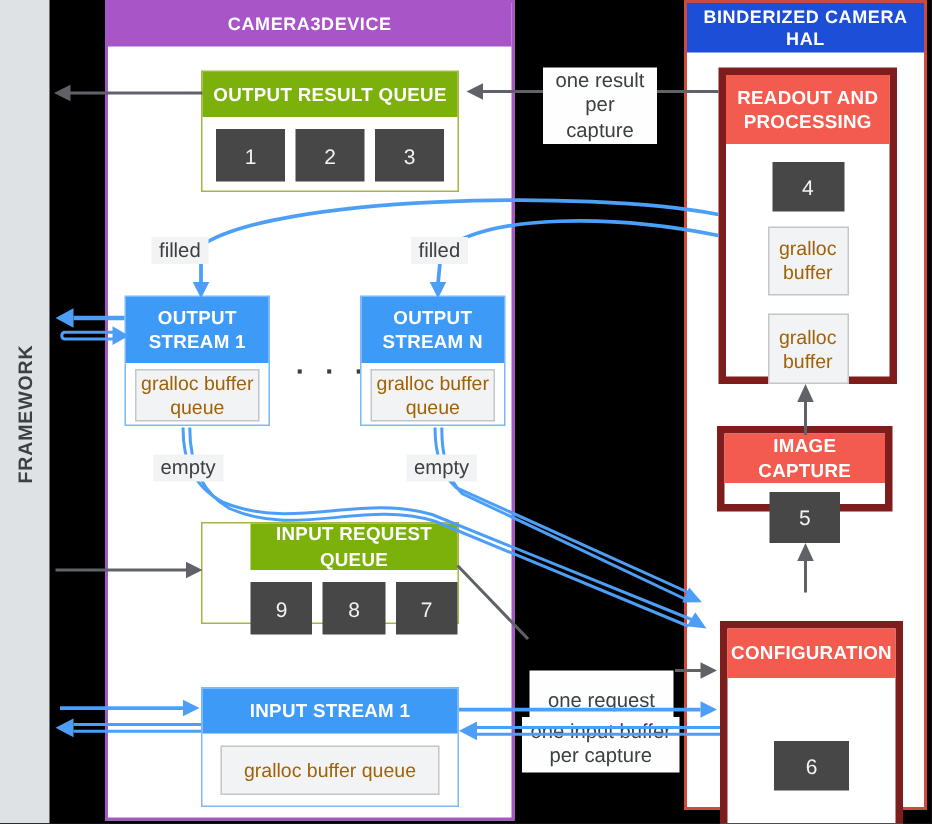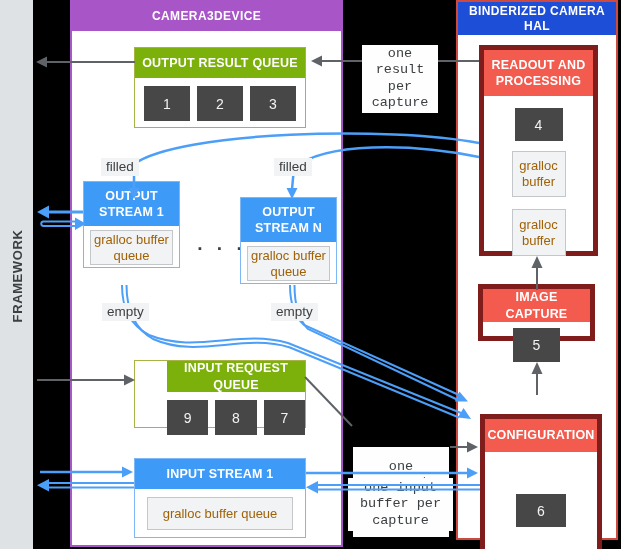--- a/index.html
+++ b/index.html
@@ -36,21 +36,21 @@
   .item-row{display:flex;align-items:center;justify-content:center;gap:7px;height:51px;}
   .dark-item{width:46px;height:35px;background:#474747;color:#F1F3F4;font-size:14px;
           display:flex;align-items:center;justify-content:center;}
   .gralloc{background:#F1F3F4;border:1px solid #C4C7CA;color:#a16207;font-size:13px;
           display:flex;align-items:center;justify-content:center;text-align:center;line-height:1.2;}
   .ellipsis{position:absolute;font-size:19px;font-weight:bold;color:#3C4043;letter-spacing:4px;text-align:center;}
 
   
   .tag{position:absolute;background:#F1F3F4;color:#3C4043;font-size:13.5px;line-height:1.22;
        padding:1px 5px;z-index:5;}
-  .tag-white{background:#FEFEFE;text-align:center;font-family:Liberation Mono, monospace;}
+  .tag-white{background:#FEFEFE;text-align:center;}
 
   svg.arrows{position:absolute;left:0;top:0;z-index:2;pointer-events:none;}
   svg.arrows-over{z-index:6;}
 </style>
 </head>
 <body>
 
 <div class="canvas">
 
   <div class="framework-strip"></div>
@@ -61,33 +61,33 @@
 
     <div class="subbox green-box" style="left:62px;top:45px;width:172px;height:81px;">
       <div class="sub-header green-hd">OUTPUT RESULT QUEUE</div>
       <div class="item-row">
         <div class="dark-item">1</div>
         <div class="dark-item">2</div>
         <div class="dark-item">3</div>
       </div>
     </div>
 
-    <div class="subbox blue-box" style="left:11px;top:179px;width:97px;height:87px;">
+    <div class="subbox blue-box" style="left:11px;top:195px;width:97px;height:87px;">
       <div class="sub-header blue-hd">OUTPUT STREAM 1</div>
       <div class="gralloc" style="margin:4px 6px;height:33px;">gralloc buffer queue</div>
     </div>
 
     <div class="ellipsis" style="left:118px;top:236px;width:64px;">· · ·</div>
 
     <div class="subbox blue-box" style="left:168px;top:195px;width:97px;height:87px;">
       <div class="sub-header blue-hd">OUTPUT STREAM N</div>
       <div class="gralloc" style="margin:4px 6px;height:33px;">gralloc buffer queue</div>
     </div>
 
-    <div class="subbox green-box" style="left:62px;top:358px;width:172px;height:68px;padding-left:32px;">
+    <div class="subbox green-box" style="left:62px;top:346px;width:172px;height:68px;padding-left:32px;">
       <div class="sub-header green-hd" style="height:31px;">INPUT REQUEST QUEUE</div>
       <div class="item-row">
         <div class="dark-item">9</div>
         <div class="dark-item">8</div>
         <div class="dark-item">7</div>
       </div>
     </div>
 
     <div class="subbox blue-box" style="left:62px;top:456px;width:172px;height:80px;">
       <div class="sub-header blue-hd-s">INPUT STREAM 1</div>

